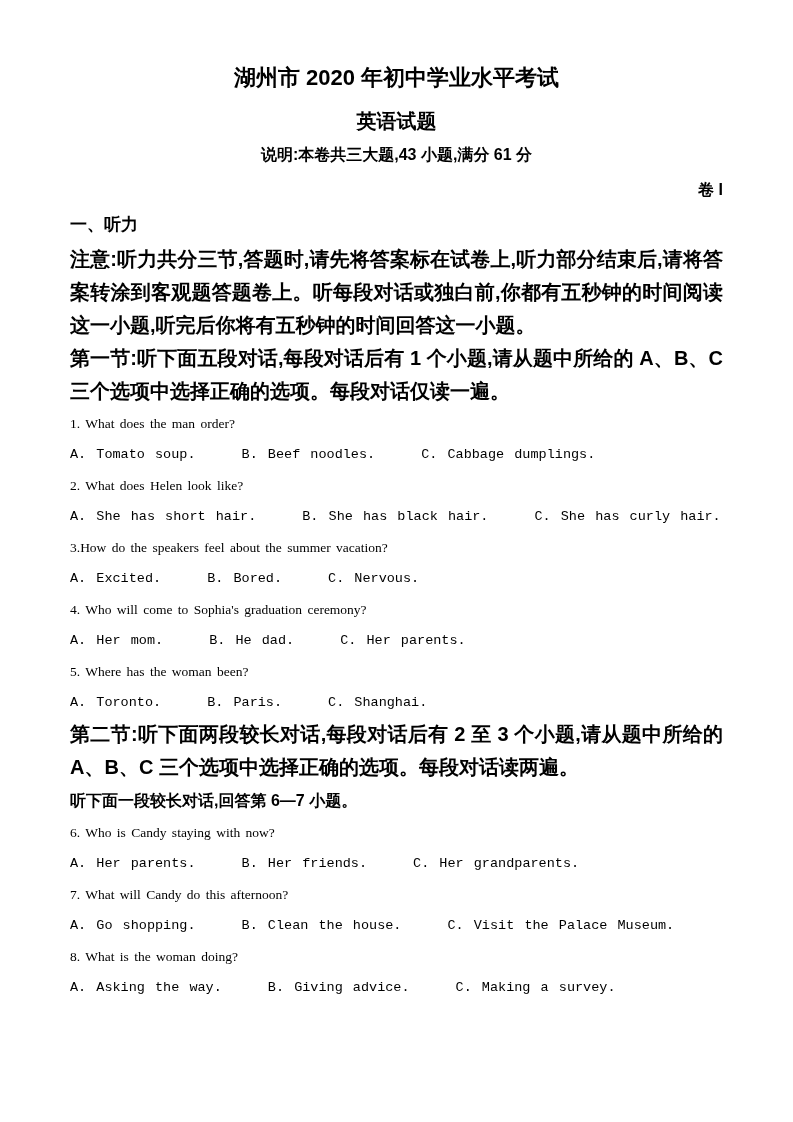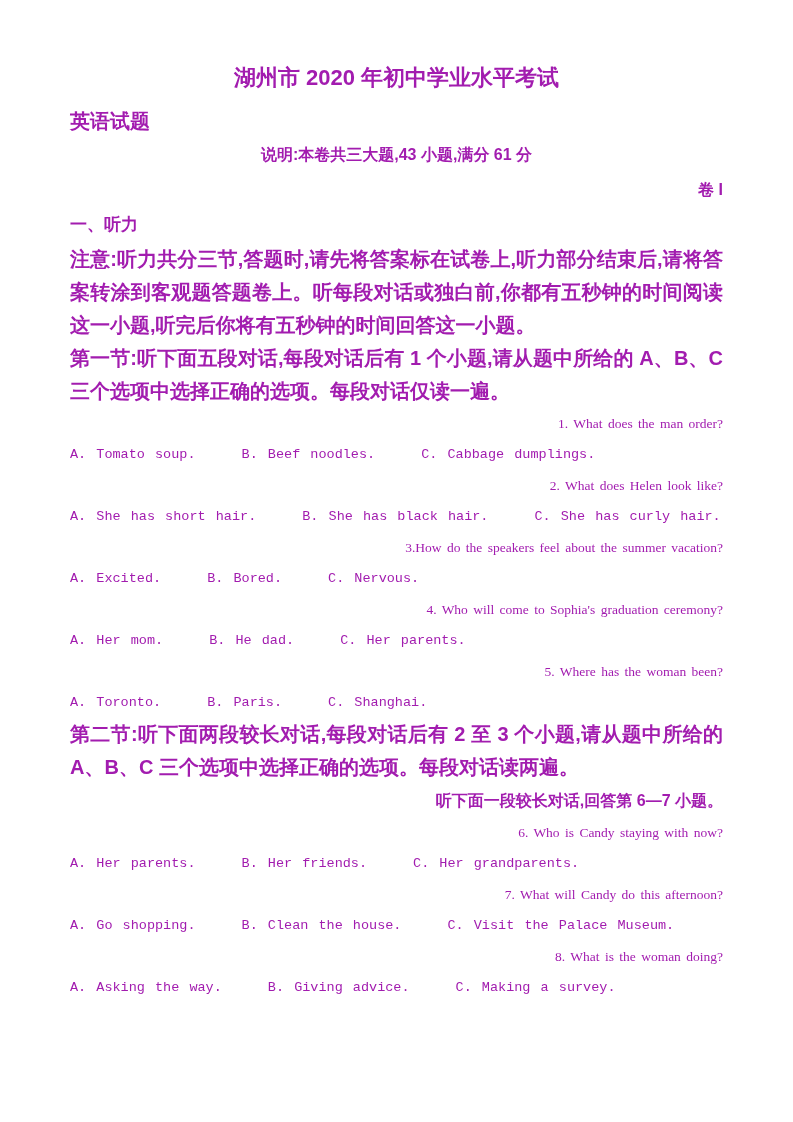--- a/index.html
+++ b/index.html
@@ -8,38 +8,38 @@
     background: #ffffff;
   }
   .page {
     position: relative;
     width: 793px;
     height: 1122px;
     box-sizing: border-box;
     margin: 0 auto;
     padding: 64px 70px 24px 70px;
     background: #ffffff;
-    color: #a21caf;
+    color: #000000;
     overflow: hidden;
   }
   
   .zh {
     font-family: "Liberation Sans", "DejaVu Sans", sans-serif;
     font-weight: 700;
   }
   .title {
     font-size: 22px;
     line-height: 27px;
     text-align: center;
     margin: 0 0 17px 0;
   }
   .subtitle {
     font-size: 20px;
     line-height: 26px;
-    text-align: left;
+    text-align: center;
     margin: 0 0 10px 0;
   }
   .note {
     font-size: 16px;
     line-height: 22px;
     margin: 0 0 13px 0;
     text-align: center;
   }
   .volume {
     font-size: 16px;
@@ -55,30 +55,28 @@
   .para {
     font-size: 20px;
     line-height: 33px;
     margin: 0;
     text-align: justify;
   }
   .subhead {
     font-size: 16px;
     line-height: 33px;
     margin: 0;
-    text-align: right;
   }
   
   .q-text {
     font-family: "Liberation Serif", "DejaVu Serif", serif;
     font-size: 13.5px;
     line-height: 31px;
     word-spacing: 2px;
     margin: 0;
-    text-align: right;
   }
   .q-options {
     display: flex;
     gap: 46px;
     font-family: Liberation Mono, monospace;
     font-size: 13.5px;
     line-height: 31px;
     word-spacing: 2px;
     margin: 0;
   }

